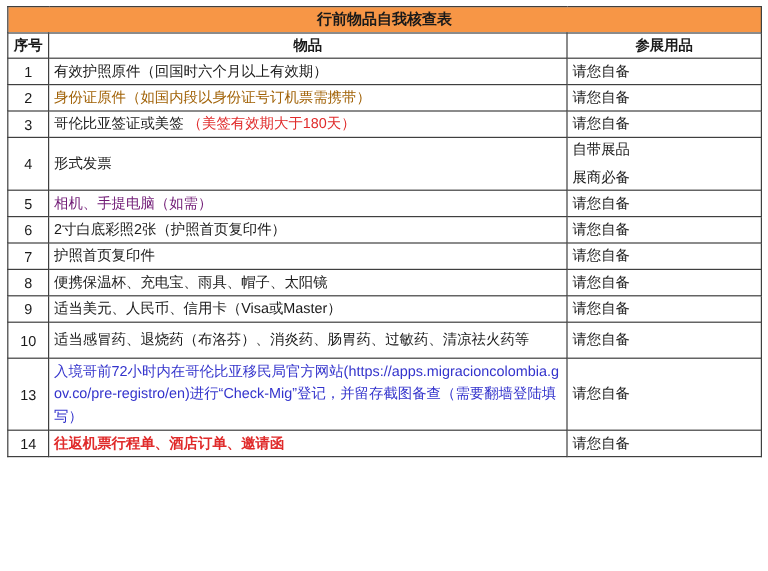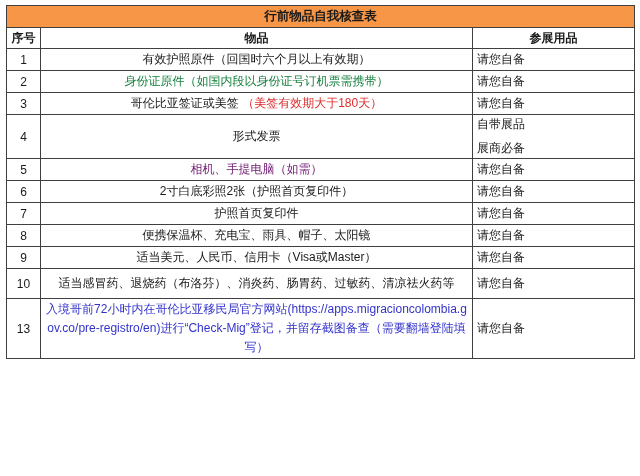--- a/index.html
+++ b/index.html
@@ -33,21 +33,21 @@
     height:22px;text-align:center;padding:2px 4px;
   }
   thead th.colhead{
     font-weight:bold;text-align:center;height:21px;background:#ffffff;
   }
   col.c-no{width:34px;}
   col.c-item{width:432px;}
   col.c-check{width:162px;}
   td.no{text-align:center;height:21px;}
   td.item{
-    text-align:center;line-height:19px;word-break:break-all;margin-top:40px;
+    text-align:left;line-height:19px;word-break:break-all;margin-top:40px;
   }
   td.check{}
   tbody tr:nth-child(4) td{height:44px;}
   tbody tr:nth-child(10) td{height:30px;}
   tbody tr:nth-child(13) td{height:57px;}
   td.check div + div{margin-top:7px;}
 </style>
 </head>
 <body>
 
@@ -69,21 +69,21 @@
       </tr>
     </thead>
     <tbody>
         <tr>
           <td class="no">1</td>
           <td class="item"><span style="color: rgb(26, 26, 26);">有效护照原件（回国时六个月以上有效期）</span></td>
           <td class="check">请您自备</td>
         </tr>
         <tr>
           <td class="no">2</td>
-          <td class="item"><span style="color: #15803d;">身份证原件（如国内段以身份证号订机票需携带）</span></td>
+          <td class="item"><span style="color: #a16207;">身份证原件（如国内段以身份证号订机票需携带）</span></td>
           <td class="check">请您自备</td>
         </tr>
         <tr>
           <td class="no">3</td>
           <td class="item"><span style="color: rgb(26, 26, 26);">哥伦比亚签证或美签 </span><span style="color: rgb(224, 43, 43);">（美签有效期大于180天）</span></td>
           <td class="check">请您自备</td>
         </tr>
         <tr>
           <td class="no">4</td>
           <td class="item"><span style="color: rgb(26, 26, 26);">形式发票</span></td>
@@ -120,15 +120,20 @@
         <tr>
           <td class="no">10</td>
           <td class="item"><span style="color: rgb(26, 26, 26);">适当感冒药、退烧药（布洛芬）、消炎药、肠胃药、过敏药、清凉祛火药等</span></td>
           <td class="check">请您自备</td>
         </tr>
         <tr>
           <td class="no">13</td>
           <td class="item"><span style="color: rgb(51, 51, 204);">入境哥前72小时内在哥伦比亚移民局官方网站(https://apps.migracioncolombia.gov.co/pre-registro/en)进行“Check-Mig”登记，并留存截图备查（需要翻墙登陆填写）</span></td>
           <td class="check">请您自备</td>
         </tr>
+        <tr>
+          <td class="no">14</td>
+          <td class="item"><span style="color: rgb(224, 43, 43); font-weight: bold;">往返机票行程单、酒店订单、邀请函</span></td>
+          <td class="check">请您自备</td>
+        </tr>
       </tbody>
   </table>
 </div>
 
 </body></html>

